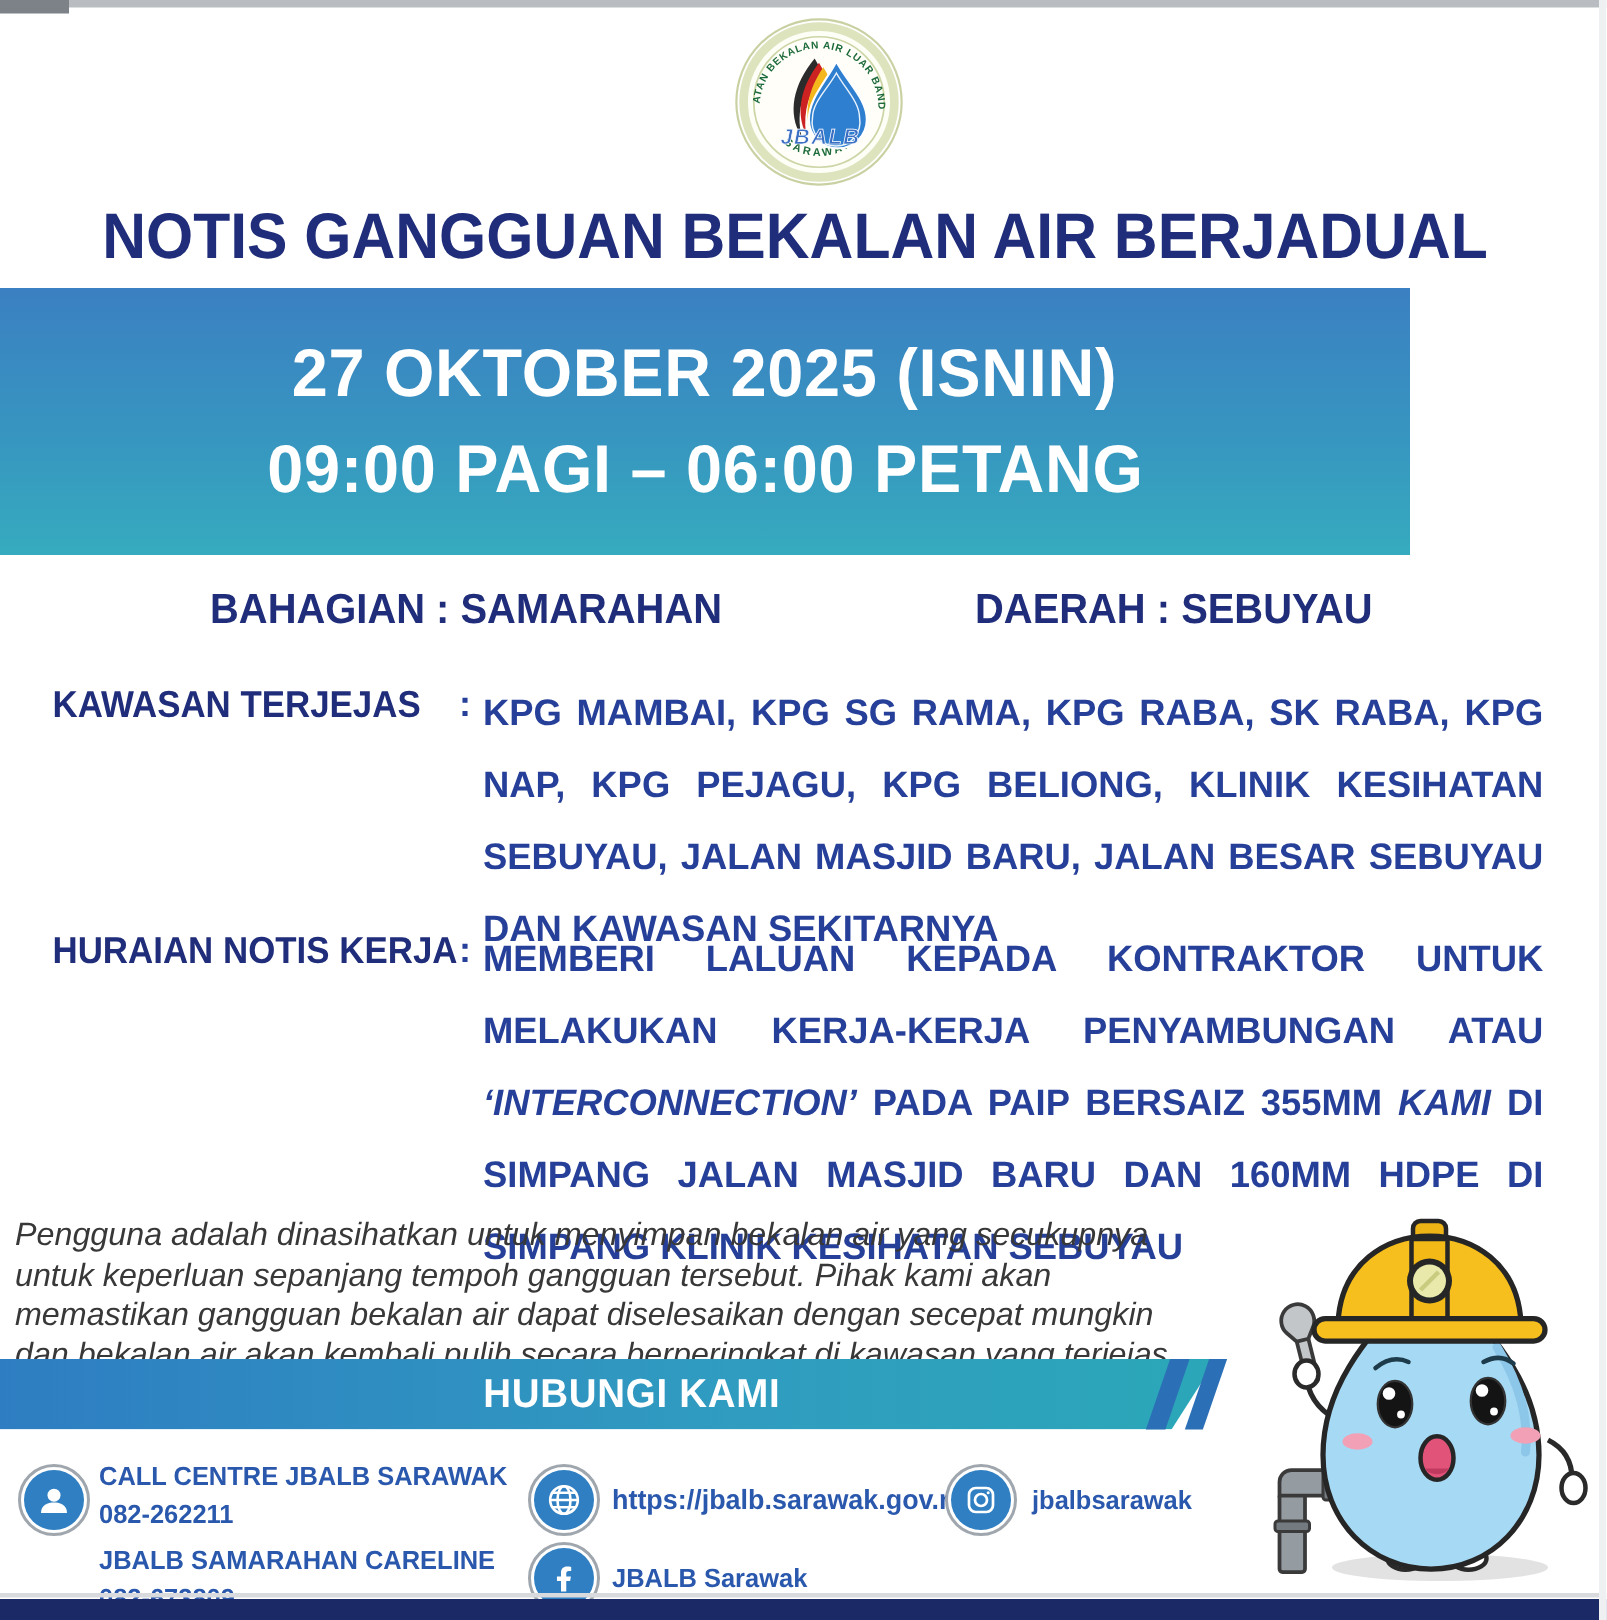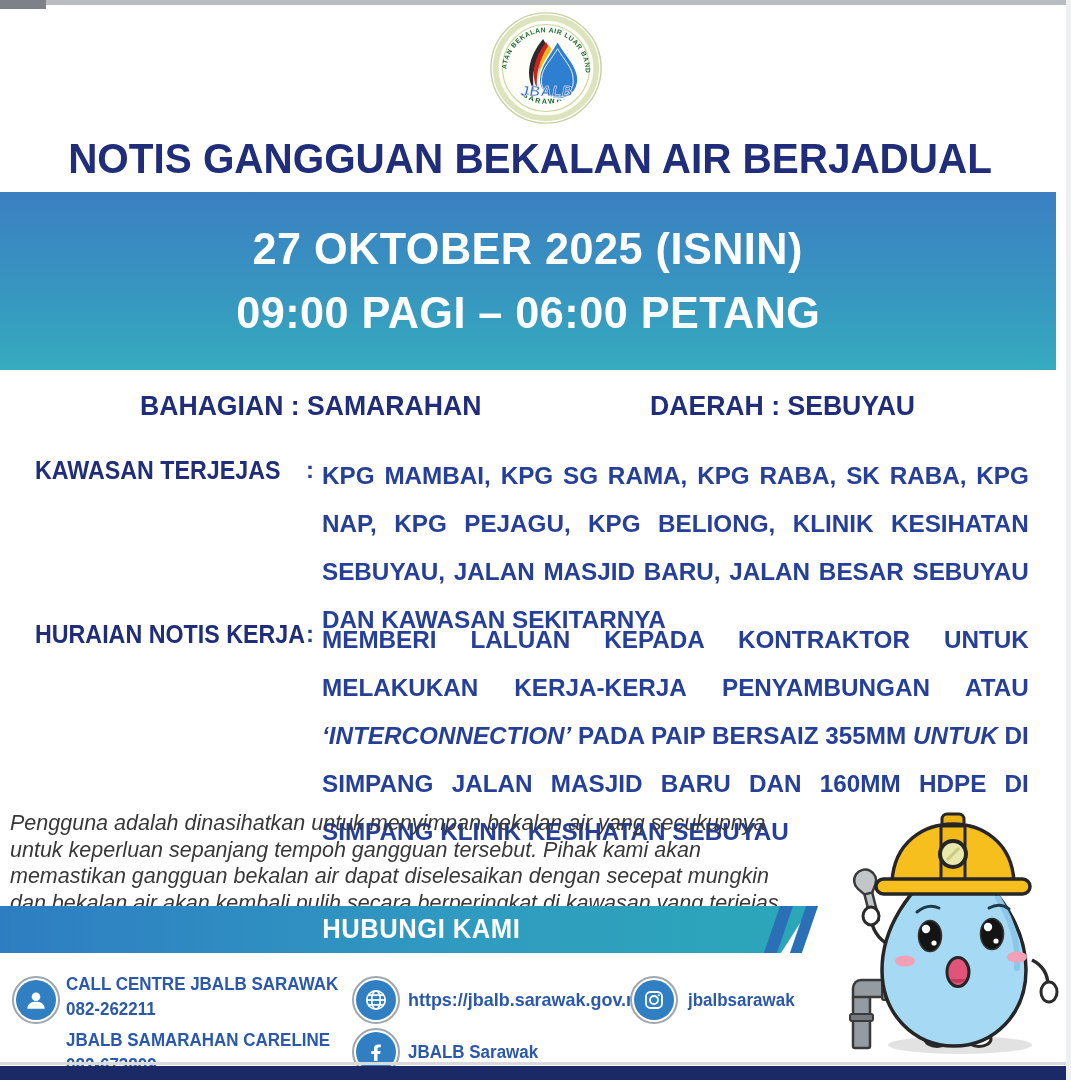--- a/index.html
+++ b/index.html
@@ -16,21 +16,21 @@
 
   
   .title{
     position:absolute;left:0;top:134px;width:1060px;text-align:center;
     color:#1f2d7a;font-weight:bold;font-size:43px;letter-spacing:0px;
     transform:scaleX(0.94);transform-origin:center;white-space:nowrap;
   }
 
   
   .banner{
-    position:absolute;left:0;top:192px;width:1056px;height:178px;
+    position:absolute;left:0;top:192px;width:940px;height:178px;
     background:linear-gradient(180deg,#3b80c2 0%,#3795c0 55%,#36abbe 100%);
     display:flex;flex-direction:column;justify-content:center;align-items:center;gap:12px;
   }
   .banner .line{
     color:#ffffff;font-weight:bold;font-size:45px;letter-spacing:0.5px;
     transform:scaleX(0.96);white-space:nowrap;
   }
 
   
   .region-bahagian{position:absolute;left:140px;top:390px;color:#1f2d7a;font-weight:bold;font-size:28px;transform:scaleX(0.95);transform-origin:left;}
@@ -124,21 +124,21 @@
 
   <div class="region-bahagian">BAHAGIAN : SAMARAHAN</div>
   <div class="region-daerah">DAERAH : SEBUYAU</div>
 
   <div class="detail-label" style="top:456px;">KAWASAN TERJEJAS</div>
   <div class="detail-colon" style="top:456px;">:</div>
   <div class="detail-text" style="top:452px;">KPG MAMBAI, KPG SG RAMA, KPG RABA, SK RABA, KPG NAP, KPG PEJAGU, KPG BELIONG, KLINIK KESIHATAN SEBUYAU, JALAN MASJID BARU, JALAN BESAR SEBUYAU DAN KAWASAN SEKITARNYA</div>
 
   <div class="detail-label" style="top:620px;">HURAIAN NOTIS KERJA</div>
   <div class="detail-colon" style="top:620px;">:</div>
-  <div class="detail-text" style="top:616px;"><span>MEMBERI LALUAN KEPADA KONTRAKTOR UNTUK MELAKUKAN KERJA-KERJA PENYAMBUNGAN ATAU </span><span class="it">‘INTERCONNECTION’</span><span> PADA PAIP BERSAIZ 355MM </span><span class="it">UNTUK</span><span> DI SIMPANG JALAN MASJID BARU DAN 160MM HDPE DI SIMPANG KLINIK KESIHATAN SEBUYAU</span></div>
+  <div class="detail-text" style="top:616px;"><span>MEMBERI LALUAN KEPADA KONTRAKTOR UNTUK MELAKUKAN KERJA-KERJA PENYAMBUNGAN ATAU </span><span class="it">‘INTERCONNECTION’</span><span> PADA PAIP BERSAIZ 355MM </span><span class="it">KAMI</span><span> DI SIMPANG JALAN MASJID BARU DAN 160MM HDPE DI SIMPANG KLINIK KESIHATAN SEBUYAU</span></div>
 
   <div class="disclaimer">Pengguna adalah dinasihatkan untuk menyimpan bekalan air yang secukupnya untuk keperluan sepanjang tempoh gangguan tersebut. Pihak kami akan memastikan gangguan bekalan air dapat diselesaikan dengan secepat mungkin dan bekalan air akan kembali pulih secara berperingkat di kawasan yang terjejas. Segala kesulitan yang timbul akibat gangguan ini adalah sangat dikesali.</div>
 
   <div class="contact-bar">
     <span class="heading">HUBUNGI KAMI</span>
   </div>
   <div class="stripe stripe-1"></div>
   <div class="stripe stripe-2"></div>
 
   <div class="ficon" style="left:12px;top:976px;">

